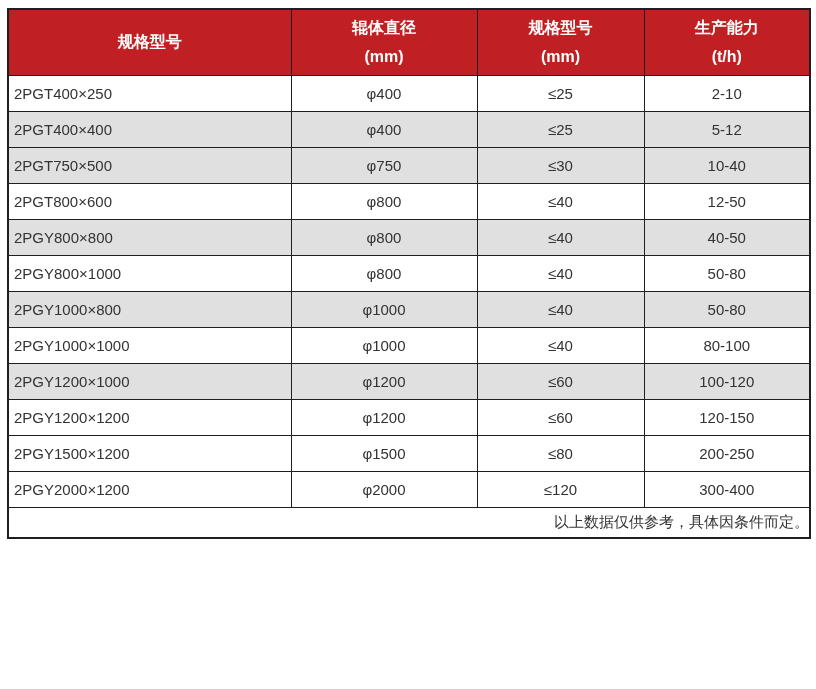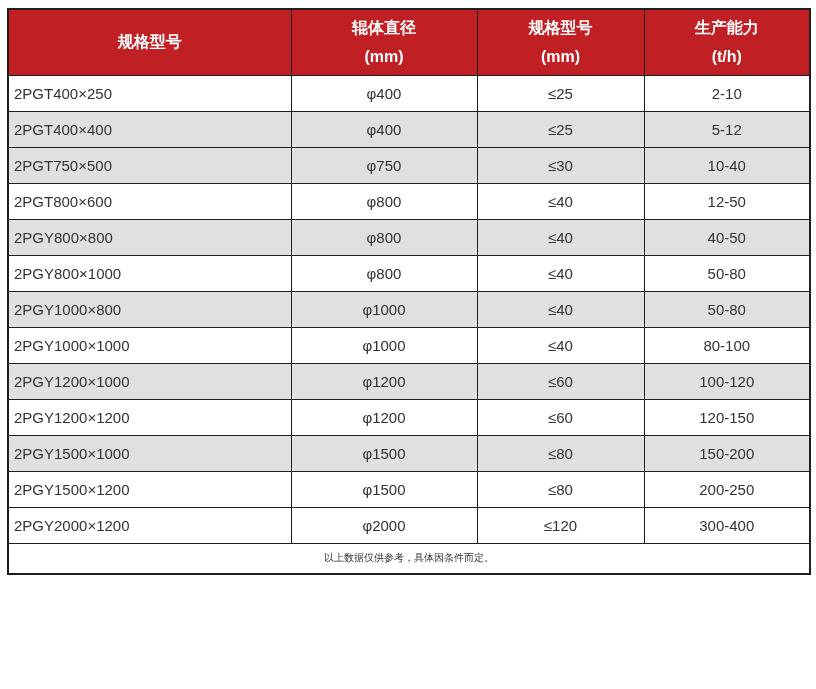--- a/index.html
+++ b/index.html
@@ -65,23 +65,23 @@
   }
   .spec-table tbody tr.alt td {
     background: var(--row-alt);
   }
   .spec-table tbody td.left {
     text-align: left;
     padding-left: 5px;
   }
   .spec-table tfoot td.note {
     height: 31px;
-    font-size: 10px;
+    font-size: 15px;
     color: var(--cell-text);
-    text-align: center;
+    text-align: right;
     vertical-align: middle;
     background: #ffffff;
     margin-left: 11px;
   }
 </style>
 </head>
 <body>
 
 <div class="page">
   <table class="spec-table">
@@ -173,26 +173,20 @@
           <td>φ1200</td>
           <td>≤60</td>
           <td>100-120</td>
         </tr>
         <tr>
           <td class="left">2PGY1200×1200</td>
           <td>φ1200</td>
           <td>≤60</td>
           <td>120-150</td>
         </tr>
-        <tr class="alt">
-          <td class="left">2PGY1500×1000</td>
-          <td>φ1500</td>
-          <td>≤80</td>
-          <td>150-200</td>
-        </tr>
         <tr>
           <td class="left">2PGY1500×1200</td>
           <td>φ1500</td>
           <td>≤80</td>
           <td>200-250</td>
         </tr>
         <tr>
           <td class="left">2PGY2000×1200</td>
           <td>φ2000</td>
           <td>≤120</td>

